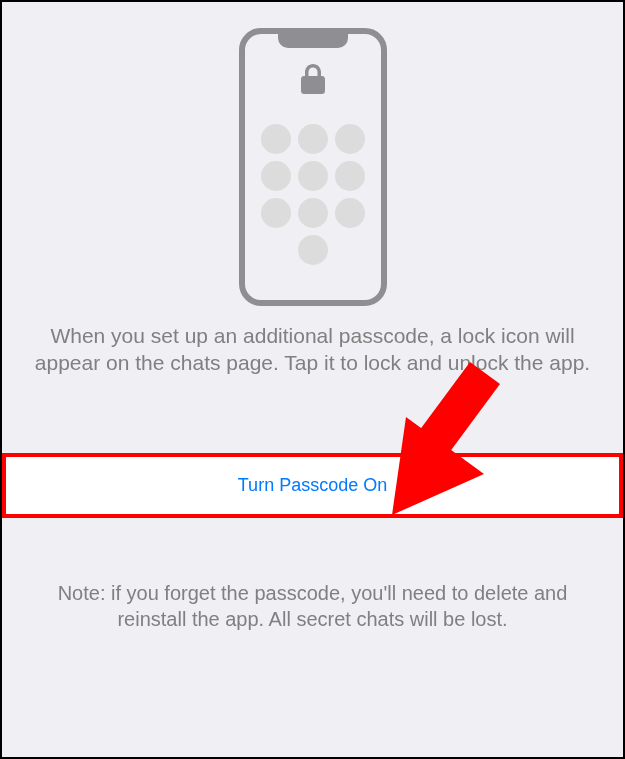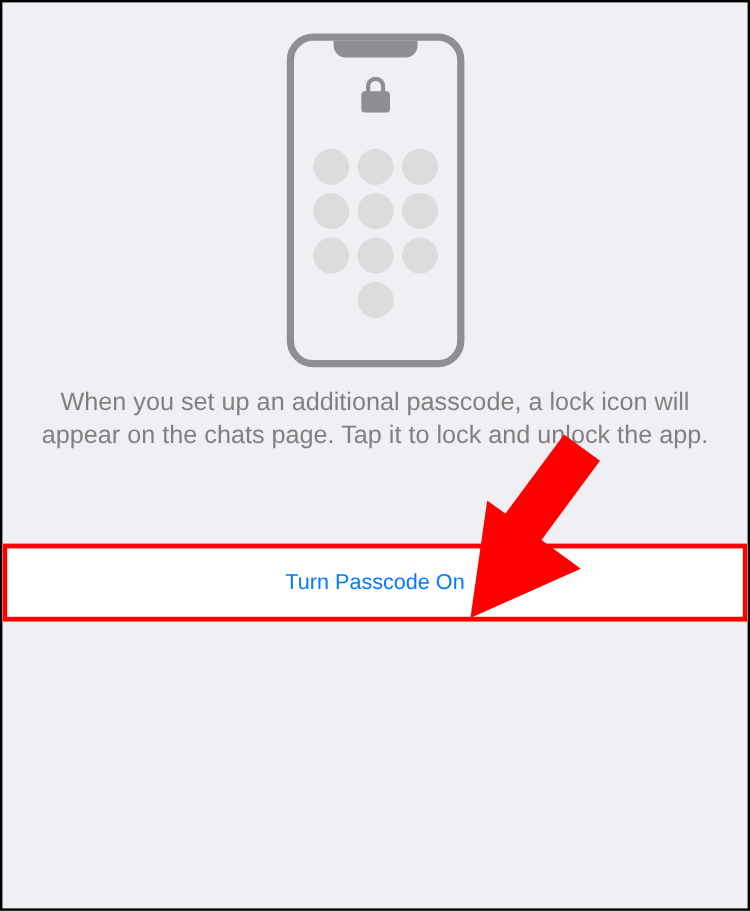--- a/index.html
+++ b/index.html
@@ -131,20 +131,21 @@
     </div>
   </div>
 
 
   <p class="description">When you set up an additional passcode, a lock icon will appear on the chats page. Tap it to lock and unlock the app.</p>
 
   <div class="button-row">
     <span class="btn-label">Turn Passcode On</span>
   </div>
 
+  <p class="note">Note: if you forget the passcode, you'll need to delete and reinstall the app. All secret chats will be lost.</p>
 
 </div>
 
 <svg class="arrow" width="140" height="200" viewBox="0 0 140 200">
   <g fill="#FF0000">
     <polygon points="78,0 108,22 54,95 24,73"></polygon>
     <polygon points="14,55 92,112 0,153"></polygon>
   </g>
 </svg>
 

